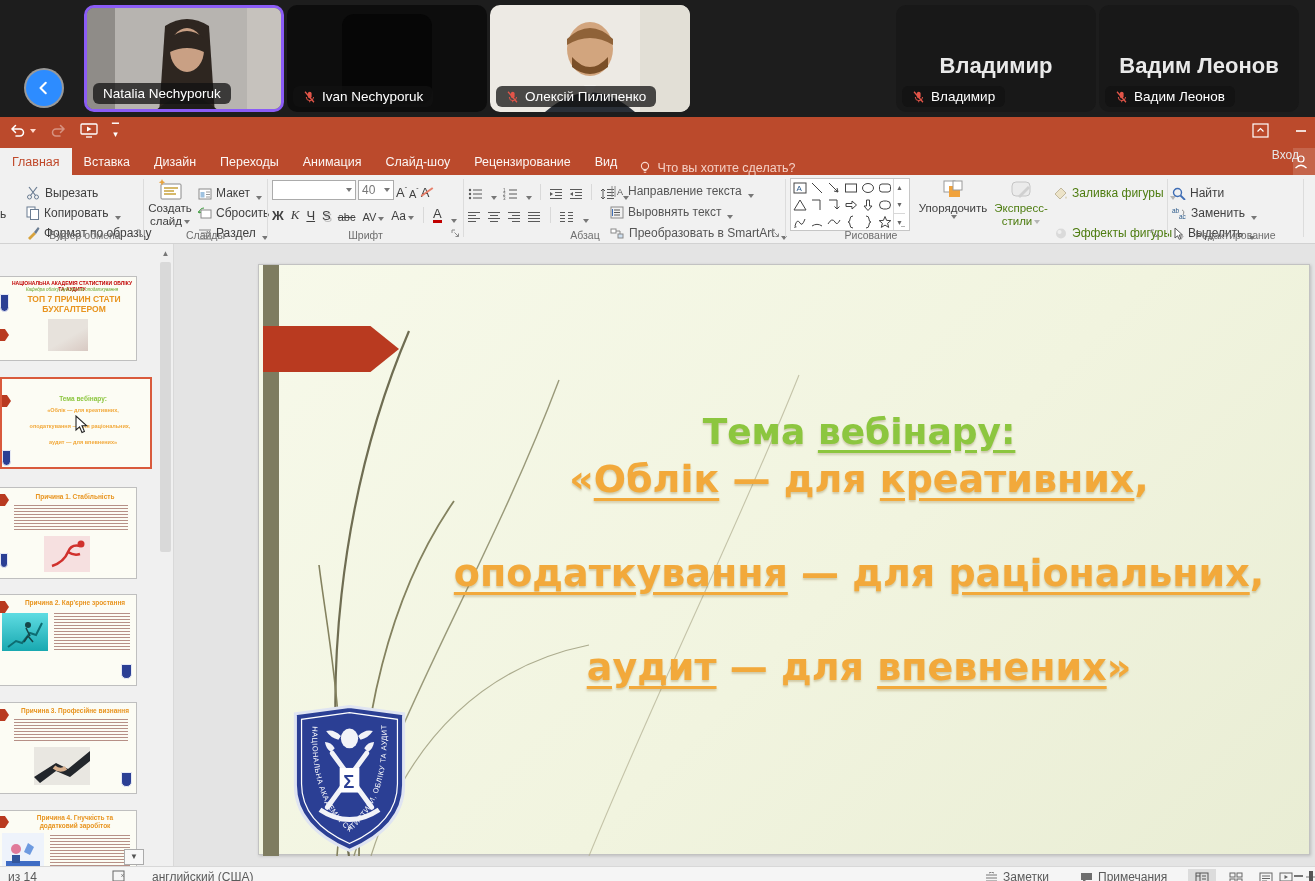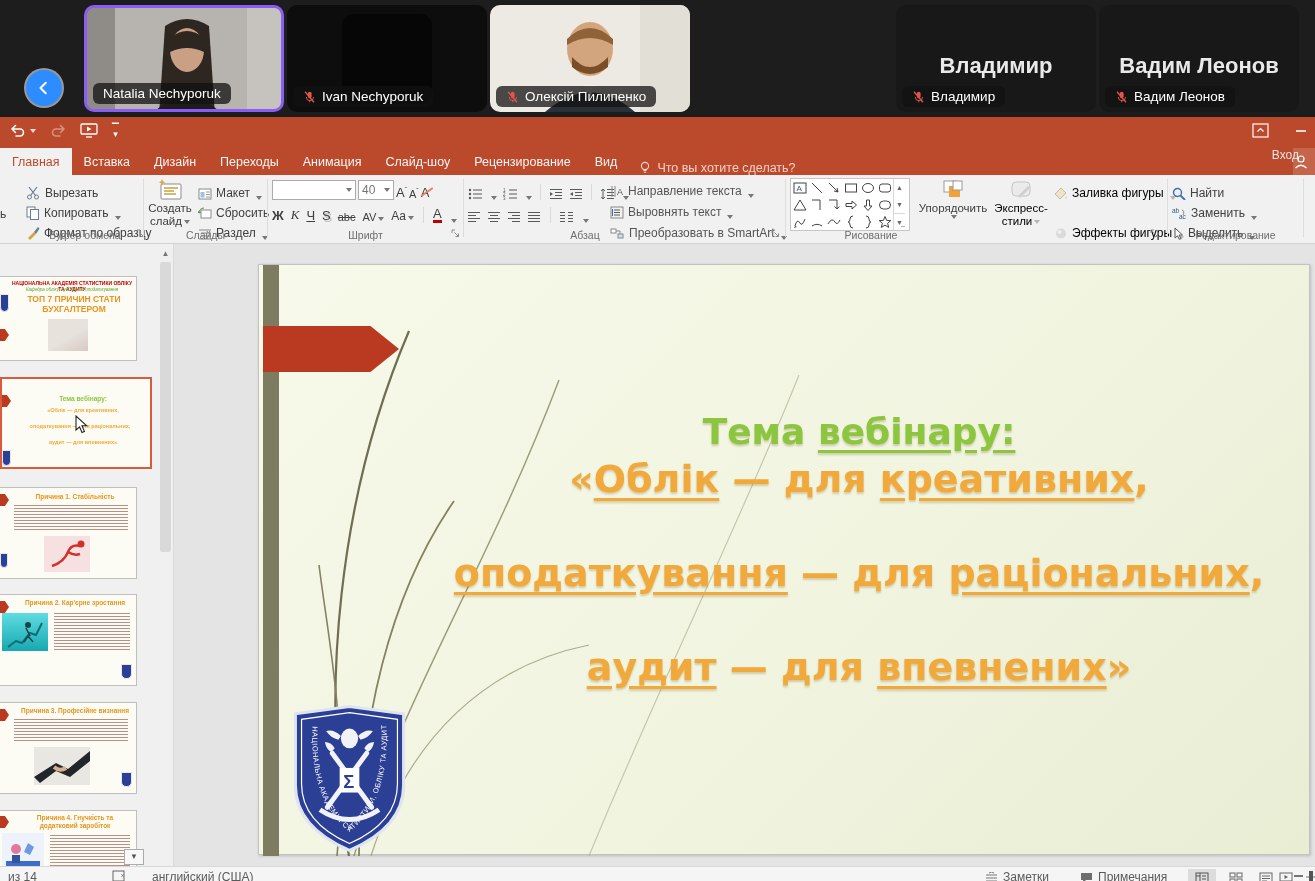--- a/index.html
+++ b/index.html
@@ -32,21 +32,21 @@
   .personbox{position:absolute;right:-4px;top:0;height:27px;width:26px;background:rgba(255,255,255,.15);display:flex;align-items:center;}
   
   #ribbon{position:absolute;left:0;top:58px;width:100%;height:69px;background:#f1f1f1;border-bottom:1px solid #d2d2d2;font-size:12px;color:#404040;}
   .rgroup{position:absolute;top:0;height:68px;}
   .gdiv{position:absolute;top:4px;height:58px;width:1px;background:#dcdcdc;}
   .glabel{position:absolute;bottom:2px;left:0;right:0;text-align:center;font-size:10.5px;color:#6e6e6e;}
   .srow{position:absolute;display:flex;align-items:flex-end;gap:4px;height:20px;white-space:nowrap;}
   .dd{width:0;height:0;border-left:3px solid transparent;border-right:3px solid transparent;border-top:4px solid #777;display:inline-block;margin-left:2px;}
   .combo{background:#fff;border:1px solid #ababab;height:20px;display:flex;align-items:center;padding:0 3px;font-size:12px;color:#777;}
   .bigbtn{position:absolute;display:flex;flex-direction:column;align-items:center;font-size:11.5px;color:#404040;text-align:center;line-height:13px;}
-  .disab{color:#000000;}
+  .disab{color:#4d7c0f;}
   .launcher{position:absolute;bottom:4px;width:10px;height:10px;}
   .vsep{width:1px;height:16px;background:#d9d9d9;margin:0 2px;}
   .glyphB{font-weight:bold;} .glyphI{font-style:italic;font-family:"Liberation Serif",serif;} .glyphU{text-decoration:underline;}
   .gallery{position:absolute;left:4px;top:3px;width:120px;height:53px;background:#fff;border:1px solid #c6c6c6;display:grid;
            grid-template-columns:repeat(6,17px) 12px;grid-template-rows:repeat(3,17px);align-items:center;justify-items:center;}
   .gallery svg{width:14px;height:14px;}
   .gscroll{grid-row:span 1;width:12px;height:17px;border-left:1px solid #d8d8d8;display:flex;align-items:center;justify-content:center;font-size:7px;color:#666;}
   
   #workspace{position:absolute;left:0;top:127px;width:1315px;height:622px;overflow:hidden;background:#e4e4e4;}
   #panel{position:absolute;left:0;top:0;width:174px;height:622px;background:#f0f0f0;border-right:1px solid #d9d9d9;}

